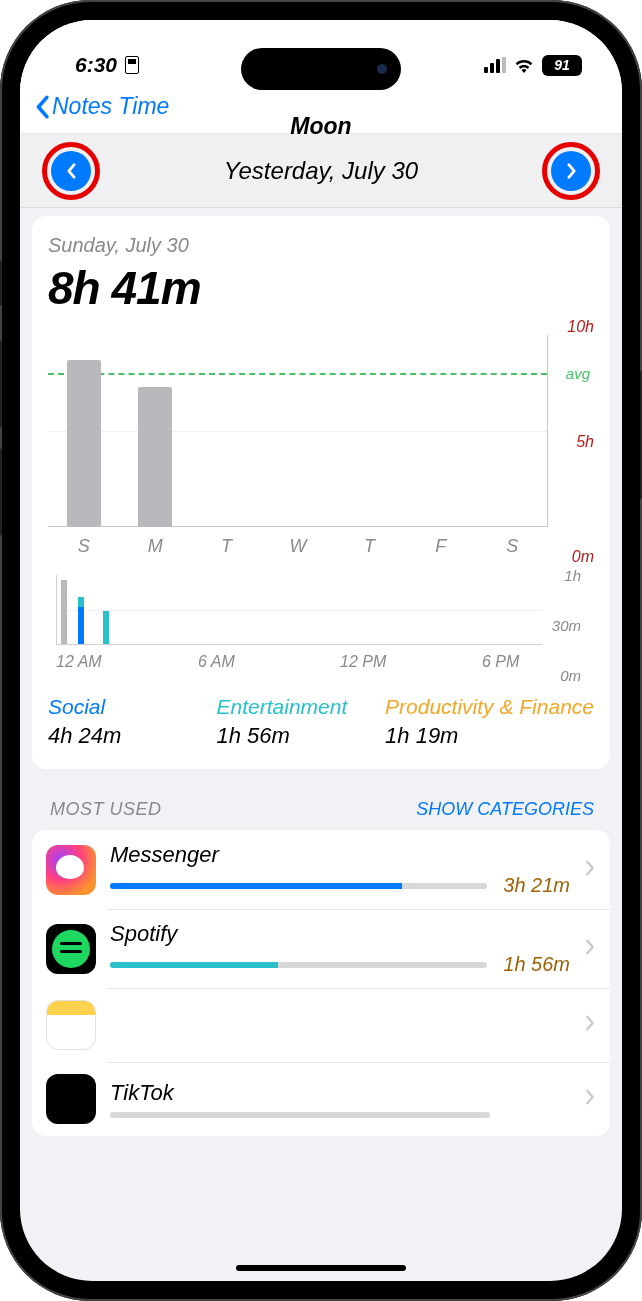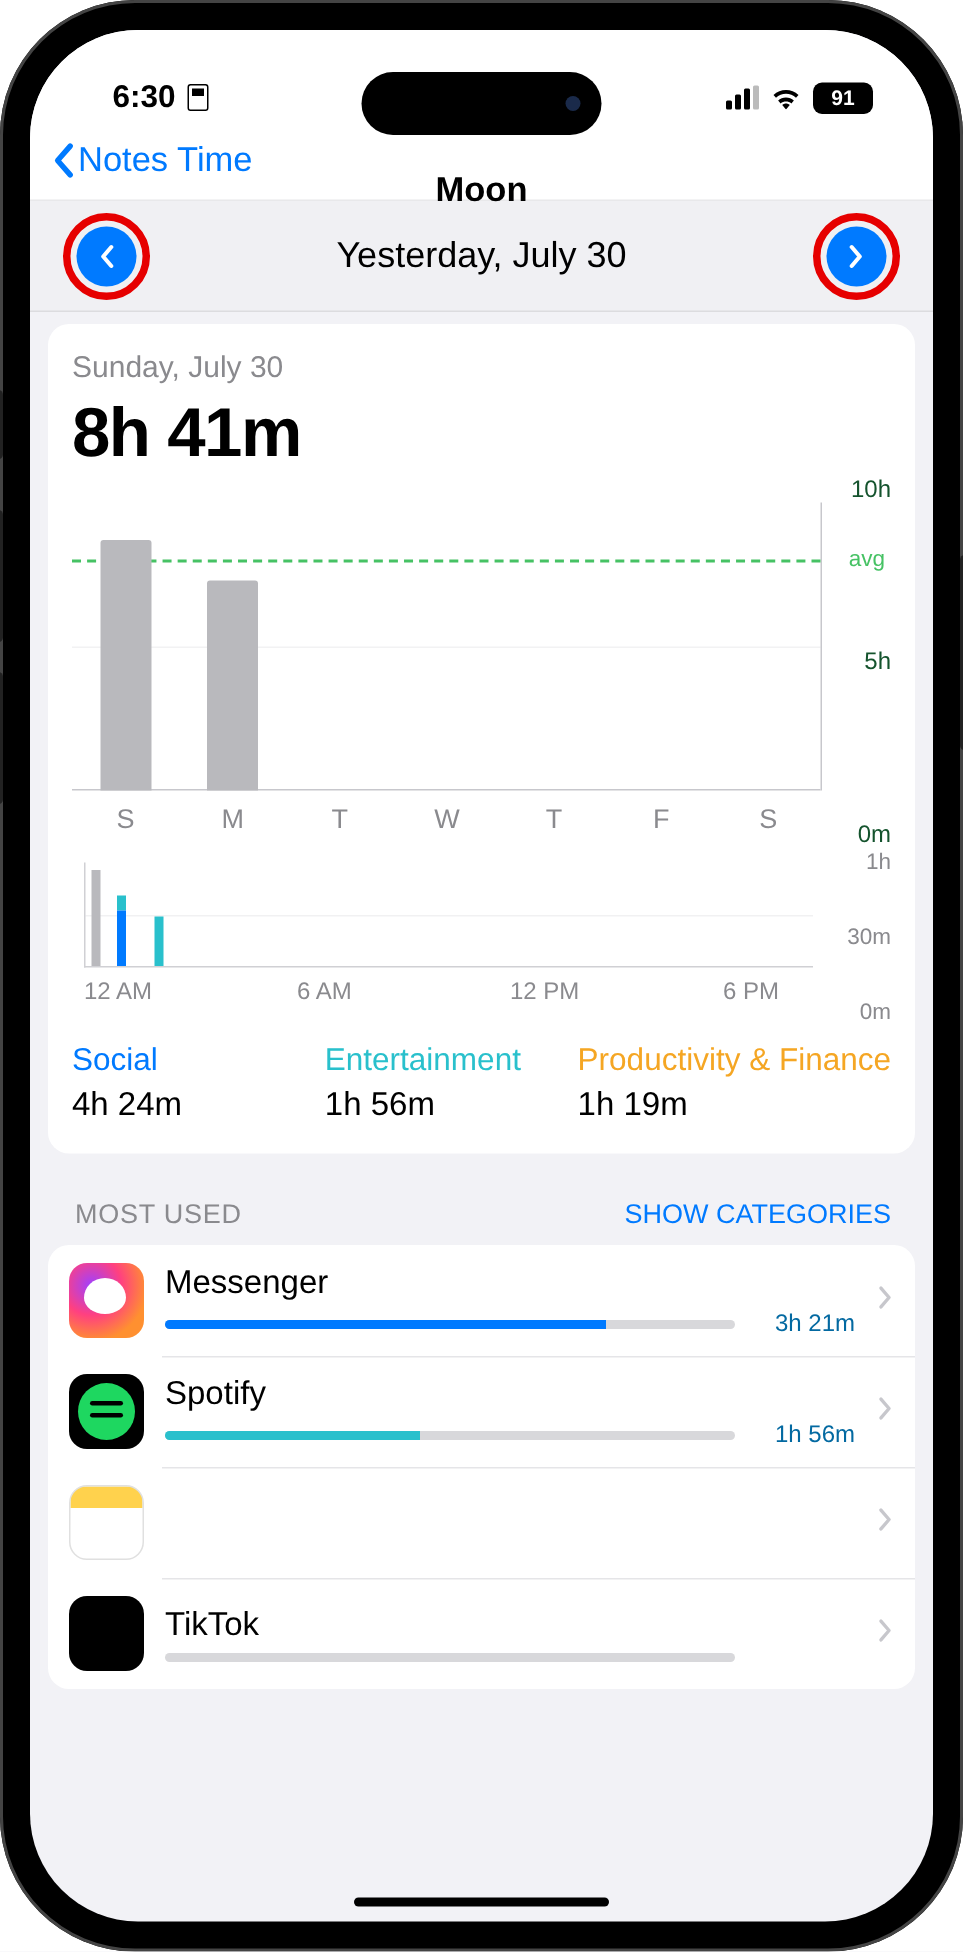--- a/index.html
+++ b/index.html
@@ -1,19 +1,20 @@
 <!DOCTYPE html>
 <html><head>
 <meta charset="utf-8">
 <style>
   * { box-sizing: border-box; margin: 0; padding: 0; font-family: -apple-system, "Helvetica Neue", Arial, sans-serif; }
   body { background: #fff; display: flex; justify-content: center; }
   .device {
     width: 642px; height: 1301px; background: #000; border-radius: 90px; padding: 20px; position: relative;
     box-shadow: inset 0 0 0 2px #444;
+    font-style: italic;
   }
   .screen {
     width: 100%; height: 100%; background: #f2f2f6; border-radius: 72px; overflow: hidden; position: relative;
   }
   .notch {
     position: absolute; top: 28px; left: 50%; transform: translateX(-50%);
     width: 160px; height: 42px; background: #000; border-radius: 24px; z-index: 50;
     display:flex; align-items:center; justify-content:flex-end; padding-right:14px;
   }
   .notch-dot { width:10px;height:10px;border-radius:50%;background:#1a2a4a; }
@@ -45,32 +46,32 @@
   .card-total { font-size:46px; font-weight:700; letter-spacing:-1px;}
   
   .week-chart { position:relative; height:230px; margin-top:12px; }
   .wc-plot { position:absolute; left:0; right:46px; top:8px; bottom:30px; border-right:1px solid #c7c7cc; }
   .wc-grid { position:absolute; left:0; right:0; height:1px; background:#c7c7cc3a; }
   .wc-base { position:absolute;left:0;right:0;bottom:0;height:1px;background:#c7c7cc;}
   .wc-avg { position:absolute; left:0; right:0; height:0; border-top:2px dashed #46c264;}
   .wc-bars { position:absolute; left:0; right:0; top:0; bottom:0; display:flex; }
   .wc-col { flex:1; display:flex; justify-content:center; align-items:flex-end;}
   .wc-bar { width:34px; background:#b9b9bd; border-radius:2px 2px 0 0;}
-  .wc-ylab { position:absolute; right:0; font-size:16px; color:#14532d; transform:translateY(-50%);}
+  .wc-ylab { position:absolute; right:0; font-size:16px; color:#b91c1c; transform:translateY(-50%);}
   .wc-avglab { position:absolute; right:4px; font-size:15px; color:#46c264; transform:translateY(-50%);}
   .wc-xaxis { position:absolute; left:0; right:46px; bottom:0; display:flex;}
   .wc-xlab { flex:1; text-align:center; font-size:18px; color:#8a8a8e;}
   
   .hour-chart { position:relative; height:100px; margin-top:18px;}
   .hc-plot { position:absolute; left:8px; right:52px; top:0; bottom:30px; border-left:1px solid #d0d0d4; border-bottom:1px solid #d0d0d4;}
   .hc-grid { position:absolute;left:0;right:0;height:1px;background:#d0d0d44d;}
   .hc-bars { position:absolute;left:0;top:0;bottom:0;display:flex;gap:2px;align-items:flex-end;}
   .hc-bar { width:6px; display:flex; flex-direction:column; justify-content:flex-end;}
   .hc-seg { width:100%;}
-  .hc-ylab { position:absolute; right:0; font-size:15px; color:#8a8a8e; transform:translateY(-50%);}
+  .hc-ylab { position:absolute; right:13px; font-size:15px; color:#8a8a8e; transform:translateY(-50%);}
   .hc-xaxis { position:absolute; left:8px; right:52px; bottom:4px; display:flex; justify-content:space-between; font-size:16px; color:#8a8a8e;}
   .hc-xlab { width:60px;}
   
   .cat-row { display:flex; margin-top:20px; gap:20px;}
   .cat-col { flex:1;}
   .cat-name { font-size:21px; margin-bottom:4px; white-space:nowrap;}
   .c-social{color:#007aff;} .c-ent{color:#29c0cc;} .c-prod{color:#f5a623;}
   .cat-time { font-size:22px; color:#000;}
   
   .section-header { display:flex; justify-content:space-between; padding: 10px 28px 10px 30px; font-size:18px;}
@@ -87,21 +88,21 @@
   .icon-spotify > div::before,.icon-spotify > div::after{content:"";position:absolute;left:8px;right:8px;height:3px;background:#000;border-radius:3px;}
   .icon-spotify > div::before{top:12px;} .icon-spotify > div::after{top:20px;}
   .icon-notes { background:linear-gradient(#ffd24d 0 30%, #fff 30% 100%); border:1px solid #e0e0e0;}
   .icon-tiktok { background:#000;}
   .app-body { flex:1;}
   .app-name { font-size:22px; color:#000; margin-bottom:6px;}
   .app-bar-row { display:flex; align-items:center; gap:16px;}
   .app-bar { flex:1; height:6px; background:#d8d8db; border-radius:3px; overflow:hidden;}
   .app-bar-fill { height:100%; background:#007aff;}
   .bar-teal { background:#29c0cc;}
-  .app-time { font-size:16px; color:#0369a1; min-width:64px; text-align:right;}
+  .app-time { font-size:20px; color:#a16207; min-width:64px; text-align:right;}
   .app-chevron { color:#c7c7cc;}
   
   .home-ind { position:absolute; bottom:10px; left:50%; transform:translateX(-50%); width:170px;height:6px;background:#000;border-radius:4px;z-index:60;}
   
   .side-btn{position:absolute;background:#222;border-radius:3px;}
   .sb-l1{left:-4px;top:260px;width:6px;height:46px;}
   .sb-l2{left:-4px;top:340px;width:6px;height:88px;}
   .sb-l3{left:-4px;top:448px;width:6px;height:88px;}
   .sb-r{right:-4px;top:370px;width:6px;height:130px;}
 </style>

